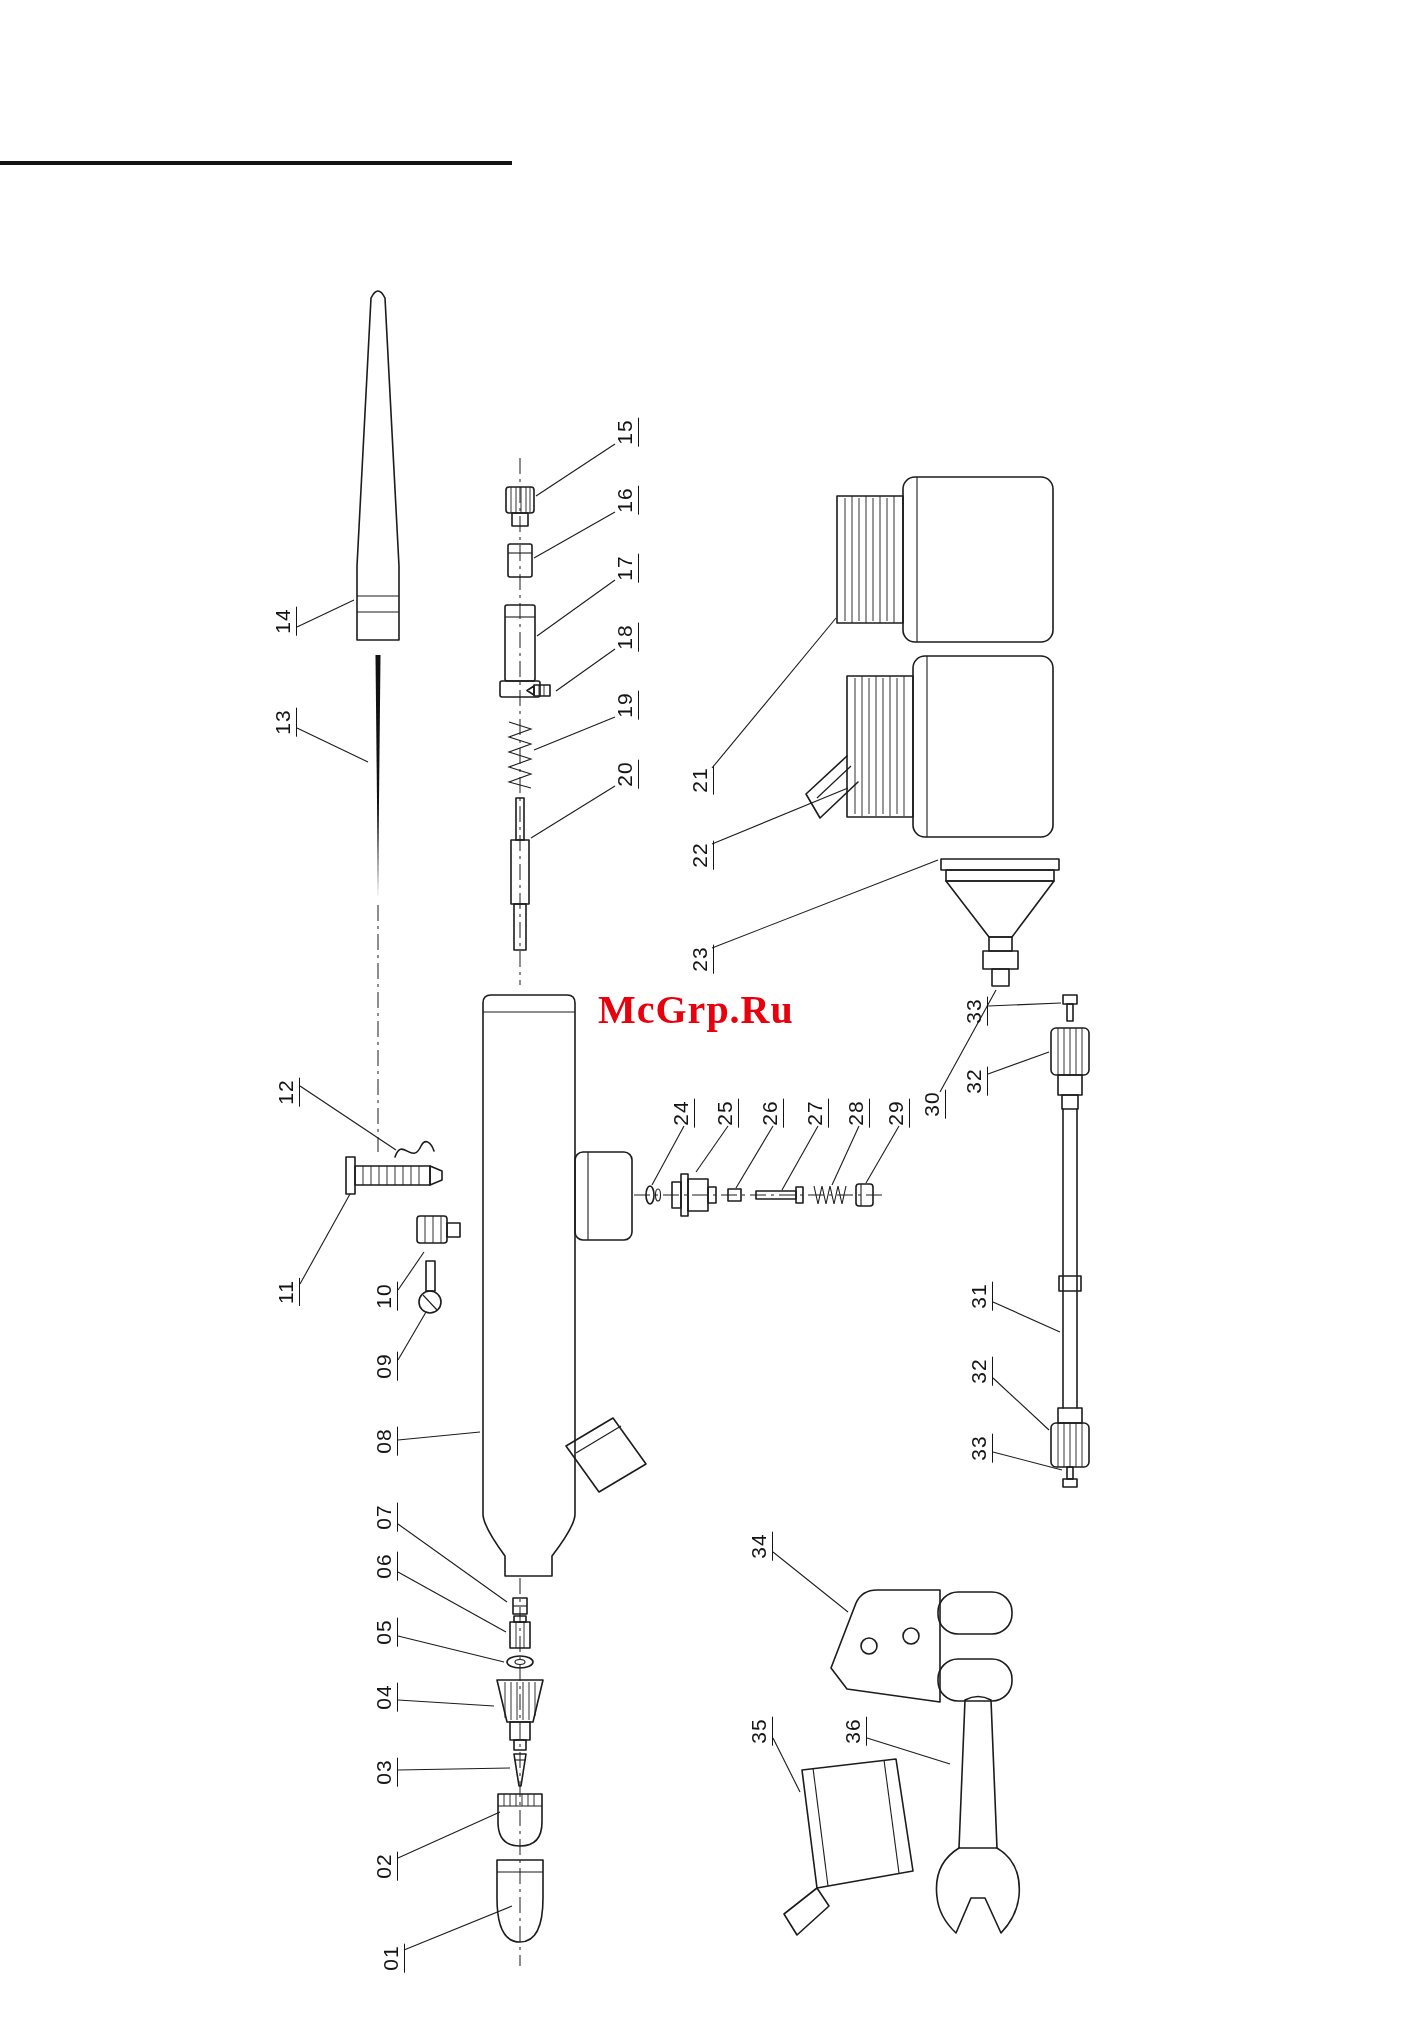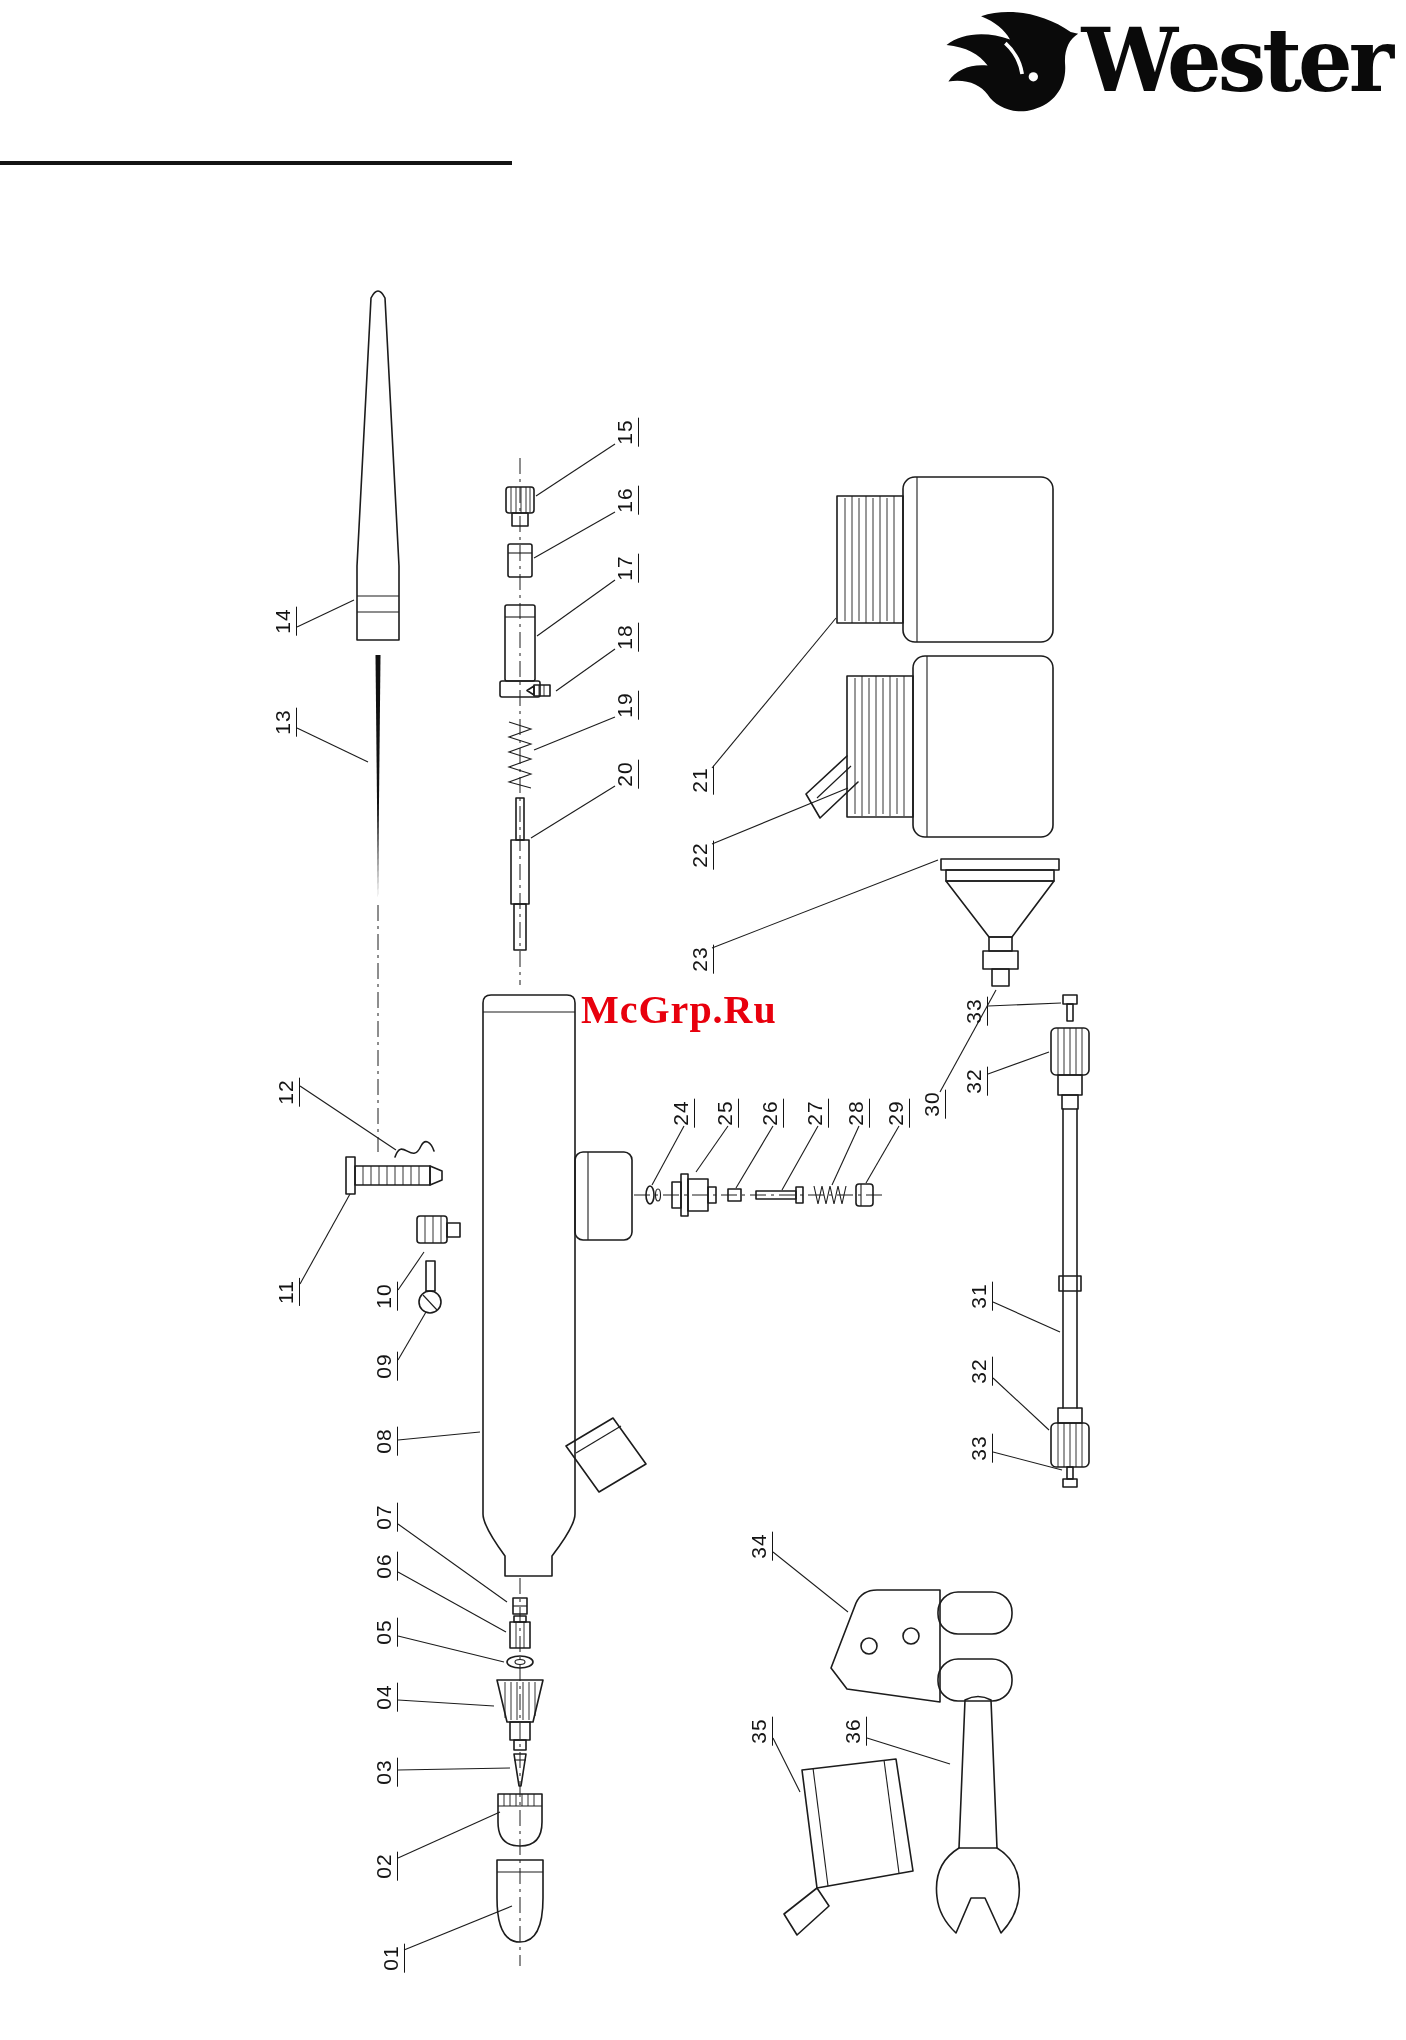--- a/index.html
+++ b/index.html
@@ -20,21 +20,21 @@
   .logo-text{
     font-family:"DejaVu Serif", serif;
     font-weight:900;
     font-size:86px;
     line-height:1;
     letter-spacing:-4px;
     color:#0a0a0a;
     transform:scaleY(1.02);
   }
   .watermark{
-    position:absolute;left:581px;top:986px;
+    position:absolute;left:598px;top:986px;
     font-family:"Liberation Serif", serif;
     font-weight:bold;
     font-size:40px;
     letter-spacing:1px;
   }
   .diagram-svg{position:absolute;left:0;top:0;}
   .part-label{
     position:absolute;
     transform:translate(-50%,-50%) rotate(-90deg);
     font-family:"Liberation Sans", sans-serif;
@@ -54,28 +54,20 @@
   .cl{stroke:#1c1c1c;stroke-width:1;stroke-dasharray:16 5 3 5;}
   .knurl{fill:none;stroke:#1c1c1c;stroke-width:0.9;}
 </style>
 </head>
 <body>
 
 <div id="screenshot">
 
   <div class="top-rule"></div>
 
-  <div class="logo">
-    <svg width="140" height="116" viewBox="880 0 150 120">
-      <path d="M1020,30 C992,10 954,3 924,13 C939,19 949,27 955,38 C930,29 903,31 887,44 C908,46 922,54 931,66 C914,64 897,70 889,83 C908,80 923,86 931,97 C940,111 960,119 980,113 C1002,107 1016,89 1014,64 C1013,50 1018,38 1028,32 Z" fill="#0a0a0a"></path>
-      <path d="M950,42 C960,51 966,62 968,75" stroke="#ffffff" stroke-width="4" fill="none"></path>
-      <circle cx="980" cy="78" r="5" fill="#ffffff"></circle>
-    </svg>
-    <span class="logo-text">Wester</span>
-  </div>
 
   <div class="watermark" style="color: rgb(232, 0, 13);">McGrp.Ru</div>
 
   <svg class="diagram-svg" width="1406" height="2040" viewBox="0 0 1406 2040">
 
     <g>
       <line class="cl" x1="520" y1="458" x2="520" y2="985"></line>
       <line class="cl" x1="520" y1="1578" x2="520" y2="1966"></line>
       <line class="cl" x1="378" y1="905" x2="378" y2="1152"></line>
       <line class="cl" x1="634" y1="1195" x2="886" y2="1195"></line>

